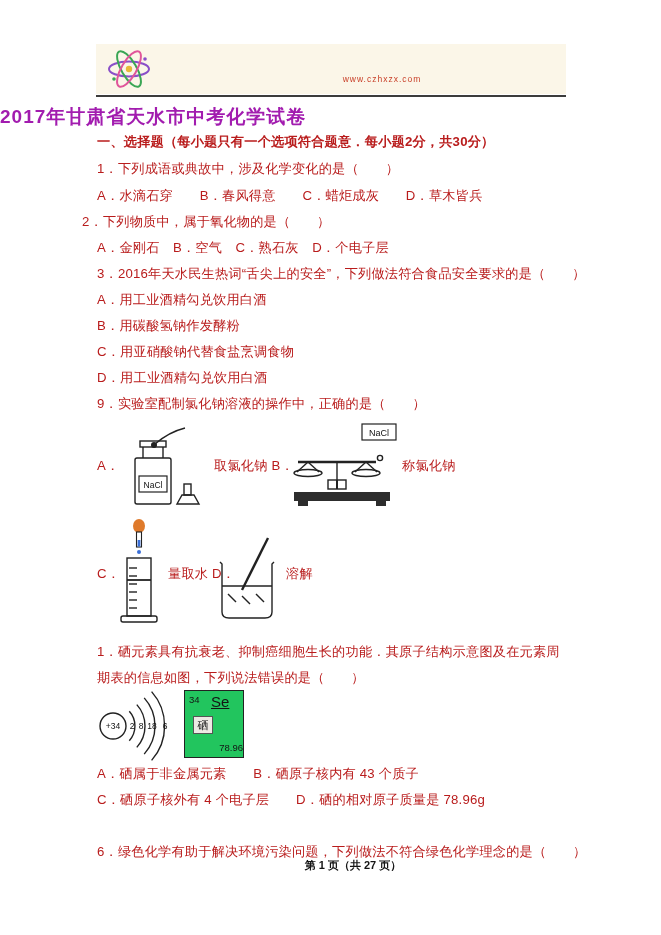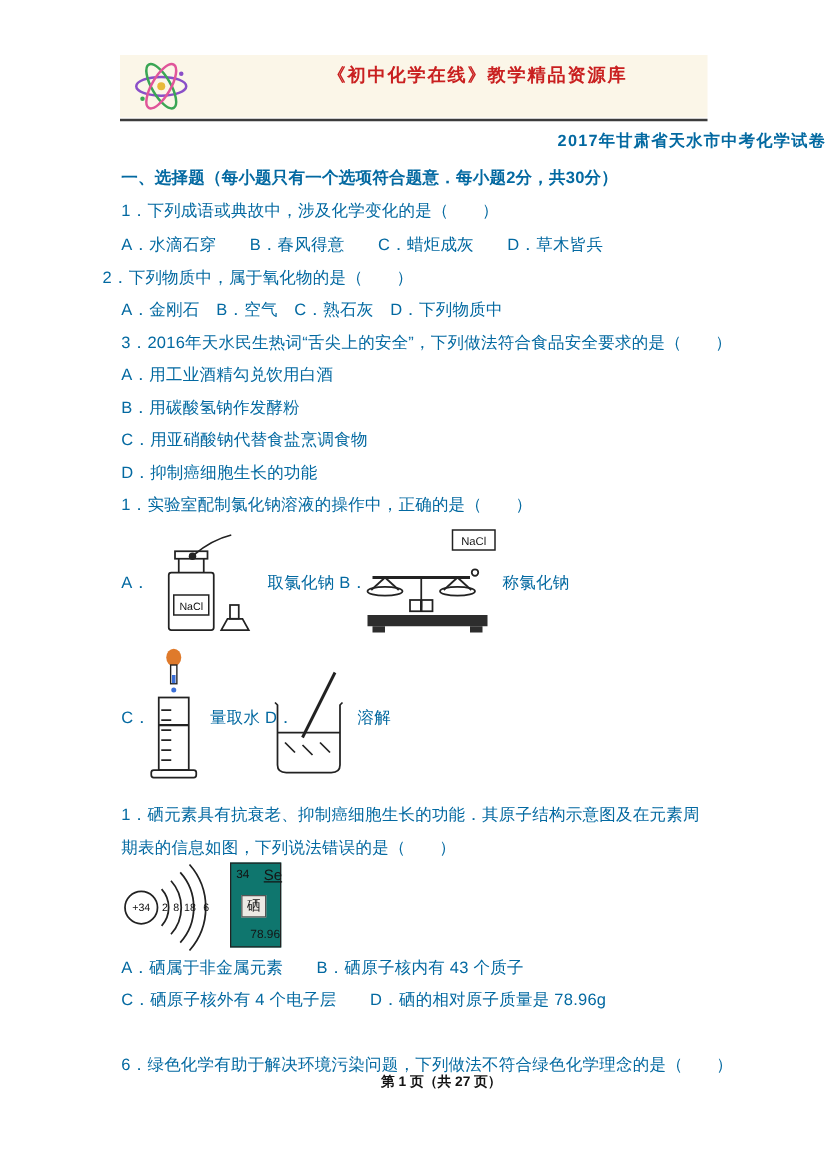--- a/index.html
+++ b/index.html
@@ -2,82 +2,82 @@
 <html><head>
 <meta charset="utf-8">
 <style>
   * { margin:0; padding:0; box-sizing:border-box; }
   html,body { background:#ffffff; }
   body {
     width:661px; height:935px; position:relative; overflow:hidden;
     font-family:"Liberation Sans","DejaVu Sans",sans-serif; color:#141414;
   }
   .abs { position:absolute; white-space:nowrap; }
-  .txt { font-size:13.2px; line-height:1.25; color:#0369a1; letter-spacing:.2px; }
+  .txt { font-size:13.2px; line-height:1.25; color:#b91c1c; letter-spacing:.2px; }
   .bold { font-weight:bold; }
-  .title { color:#0369a1; font-weight:bold; font-size:13px; letter-spacing:1px;
-           left:0; right:0; text-align:right; }
+  .title { color:#a21caf; font-weight:bold; font-size:19px; letter-spacing:1px;
+           left:0; right:0; text-align:left; }
   .headerbox { left:96px; top:44px; width:470px; height:50px; background:#fbf6e8; }
   .brand { left:110px; right:8px; top:7px; text-align:center; color:#c92020;
            font-weight:bold; font-size:14.5px; letter-spacing:1.5px; }
   .brandurl { left:110px; right:8px; top:30px; text-align:center; color:#c9412a;
               font-size:8.5px; letter-spacing:1px; }
   .hr { left:96px; top:95px; width:470px; height:2px; background:#3c3c3c; }
   .footer { left:0; right:0; text-align:center; font-size:11px; font-weight:bold;padding-left:45px; }
   svg .stroke { stroke:#222; fill:none; stroke-width:1.4; }
-  .elemcell { width:41px; height:68px; border:1.4px solid #222; background:#0f766e; }
+  .elemcell { width:60px; height:68px; border:1.4px solid #222; background:#22c55e; }
   .elemnum  { position:absolute; left:4px; top:3px;  font-size:9.5px; }
-  .elemsym  { position:absolute; left:26px; top:2px; font-size:12px;text-decoration:underline; }
+  .elemsym  { position:absolute; left:26px; top:2px; font-size:15px;text-decoration:underline; }
   .elemname { position:absolute; left:8px; top:25px; width:20px; height:18px;
               border:1px solid #555; background:#eceae4; text-align:center;
               font-size:11px; line-height:17px; }
   .elemmass { position:absolute; left:0; right:0; bottom:4px; text-align:right; font-size:9.5px; }
 </style>
 </head>
 <body>
 
 <div class="abs headerbox">
   <svg class="abs" style="left:8px;top:3px" width="50" height="44" viewBox="0 0 50 44">
     <g fill="none" stroke-width="2">
       <ellipse cx="25" cy="22" rx="20" ry="7.5" stroke="#8a4fc8"></ellipse>
       <ellipse cx="25" cy="22" rx="20" ry="7.5" stroke="#3aa655" transform="rotate(60 25 22)"></ellipse>
       <ellipse cx="25" cy="22" rx="20" ry="7.5" stroke="#e0559a" transform="rotate(120 25 22)"></ellipse>
     </g>
     <circle cx="25" cy="22" r="3.2" fill="#e8b93a"></circle>
     <circle cx="41" cy="12" r="1.8" fill="#8a4fc8"></circle>
     <circle cx="10" cy="32" r="1.8" fill="#3aa655"></circle>
   </svg>
-  <div class="abs brand">《初中化学在线》教学精品资源库</div>
+  <div class="abs brandurl">www.czhxzx.com</div>
 </div>
 <div class="abs hr"></div>
 
 <div class="abs title" style="top:104px">2017年甘肃省天水市中考化学试卷</div>
 
 <div class="abs txt bold" style="left:97px;top:134px">一、选择题（每小题只有一个选项符合题意．每小题2分，共30分）</div>
 
 <div>
   <div class="abs txt" style="left:97px;top:161px">1．下列成语或典故中，涉及化学变化的是（　　）</div>
   <div class="abs txt" style="left:97px;top:188px">A．水滴石穿　　B．春风得意　　C．蜡炬成灰　　D．草木皆兵</div>
 </div>
 
 <div>
   <div class="abs txt" style="left:82px;top:214px">2．下列物质中，属于氧化物的是（　　）</div>
-  <div class="abs txt" style="left:97px;top:240px">A．金刚石　B．空气　C．熟石灰　D．下列物质中</div>
+  <div class="abs txt" style="left:97px;top:240px">A．金刚石　B．空气　C．熟石灰　D．个电子层</div>
 </div>
 
 <div>
   <div class="abs txt" style="left:97px;top:266px">3．2016年天水民生热词“舌尖上的安全”，下列做法符合食品安全要求的是（　　）</div>
   <div class="abs txt" style="left:97px;top:292px">A．用工业酒精勾兑饮用白酒</div>
   <div class="abs txt" style="left:97px;top:318px">B．用碳酸氢钠作发酵粉</div>
   <div class="abs txt" style="left:97px;top:344px">C．用亚硝酸钠代替食盐烹调食物</div>
-  <div class="abs txt" style="left:97px;top:370px">D．抑制癌细胞生长的功能</div>
+  <div class="abs txt" style="left:97px;top:370px">D．用工业酒精勾兑饮用白酒</div>
 </div>
 
 <div>
-  <div class="abs txt" style="left:97px;top:396px">1．实验室配制氯化钠溶液的操作中，正确的是（　　）</div>
+  <div class="abs txt" style="left:97px;top:396px">9．实验室配制氯化钠溶液的操作中，正确的是（　　）</div>
 
   <div class="abs txt" style="left:97px;top:458px">A．</div>
 
   <svg class="abs" style="left:119px;top:424px" width="95" height="88" viewBox="0 0 95 88">
     <g class="stroke">
       <rect x="16" y="34" width="36" height="46" rx="2"></rect>
       <line x1="24" y1="34" x2="24" y2="23"></line>
       <line x1="44" y1="34" x2="44" y2="23"></line>
       <rect x="21" y="17" width="26" height="6"></rect>
     </g>

